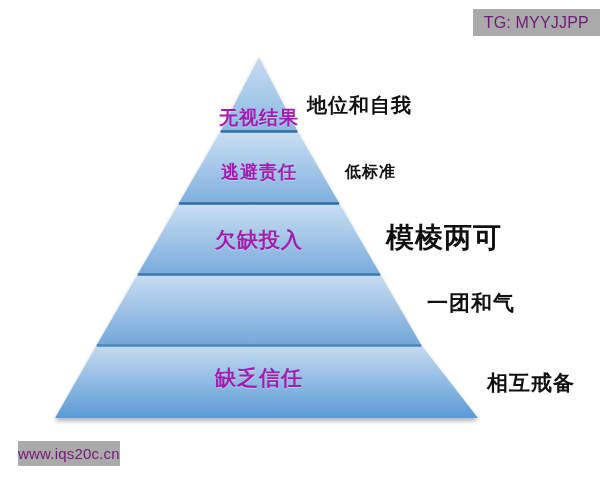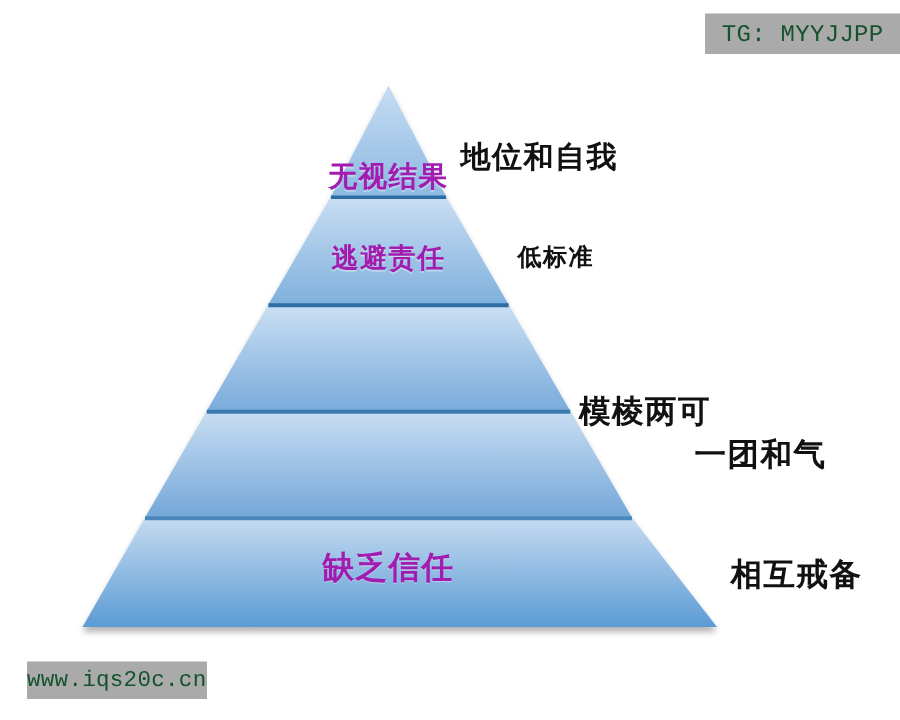--- a/index.html
+++ b/index.html
@@ -8,22 +8,22 @@
     background:#ffffff;
     font-family:"DejaVu Sans","Liberation Sans",sans-serif;
     overflow:hidden;position:relative;
   }
   #stage{position:absolute;left:0;top:0;width:600px;height:480px;}
 
   
   .wm{
     position:absolute;
     background:#aaaaaa;
-    color:#14532d;
-    font-family:Liberation Mono, monospace;
+    color:#701a75;
+    font-family:Liberation Sans, sans-serif;
     font-size:15px;
     line-height:1;
     letter-spacing:.2px;
     white-space:nowrap;
     display:flex;align-items:center;
   }
   #wm-top{right:0;top:9px;height:27px;padding:0 11px;font-size:16px;}
   #wm-bottom{left:18px;bottom:14px;height:25px;padding:0 0;font-size:15px;}
 
   
@@ -105,24 +105,25 @@
 
       <line x1="220.6" y1="131.5" x2="297.4" y2="131.5" stroke="#2e6da4" stroke-width="2.4"></line>
       <line x1="178.9" y1="203.5" x2="339.1" y2="203.5" stroke="#2e6da4" stroke-width="2.6"></line>
       <line x1="137.8" y1="274.5" x2="380.2" y2="274.5" stroke="#3a79ae" stroke-width="2.6"></line>
       <line x1="96.7" y1="345.5" x2="421.3" y2="345.5" stroke="#4a87bb" stroke-width="2.6"></line>
     </g>
   </svg>
 
   <div class="tier-label" style="left:259px;top:118px;font-size:19px;">无视结果</div>
   <div class="tier-label" style="left:259px;top:172px;font-size:18px;">逃避责任</div>
+  <div class="tier-label" style="left:259px;top:240px;font-size:21px;">欠缺投入</div>
   <div class="tier-label" style="left:259px;top:378px;font-size:21px;">缺乏信任</div>
 
   <div class="side-label" style="left:307px;top:105px;font-size:20px;">地位和自我</div>
   <div class="side-label" style="left:345px;top:172px;font-size:16px;">低标准</div>
-  <div class="side-label" style="left:386px;top:238px;font-size:21px;margin-top:36px;">模棱两可</div>
-  <div class="side-label" style="left:427px;top:303px;font-size:21px;margin-left:36px;">一团和气</div>
+  <div class="side-label" style="left:386px;top:238px;font-size:28px;">模棱两可</div>
+  <div class="side-label" style="left:427px;top:303px;font-size:21px;">一团和气</div>
   <div class="side-label" style="left:487px;top:383px;font-size:21px;">相互戒备</div>
 
   <div class="wm" id="wm-top">TG: MYYJJPP</div>
   <div class="wm" id="wm-bottom">www.iqs20c.cn</div>
 
 </div>
 
 </body></html>

